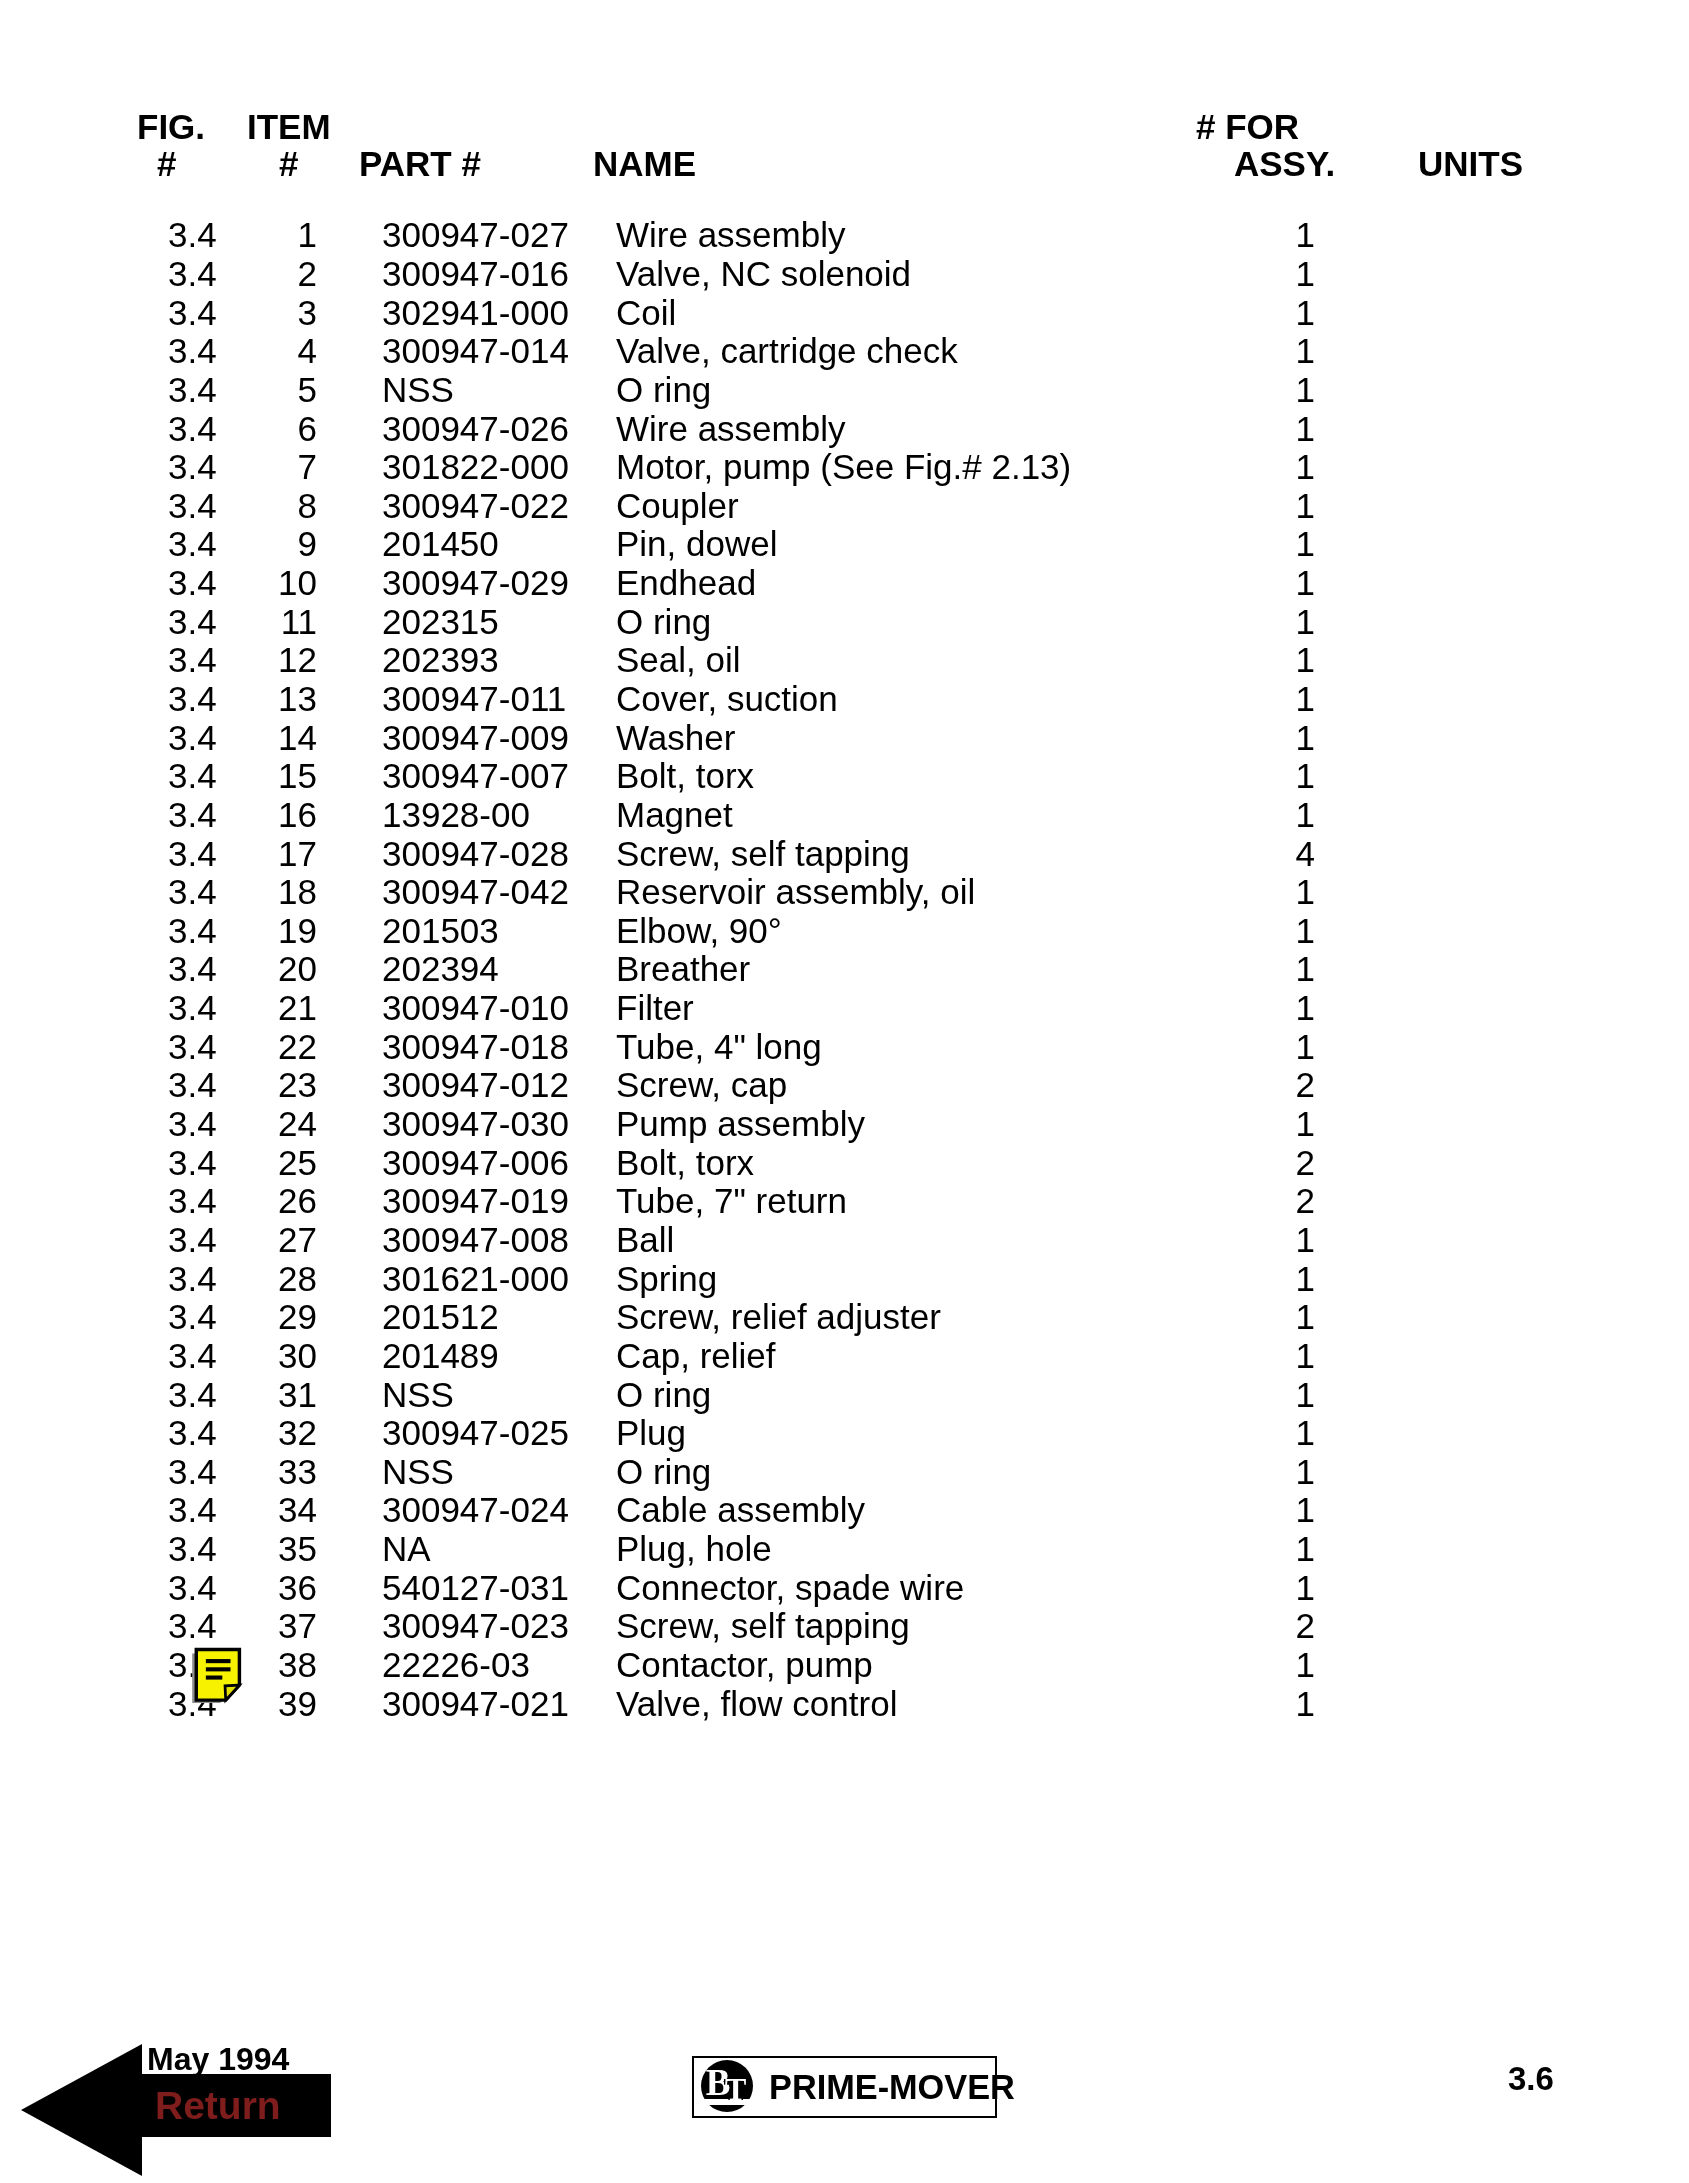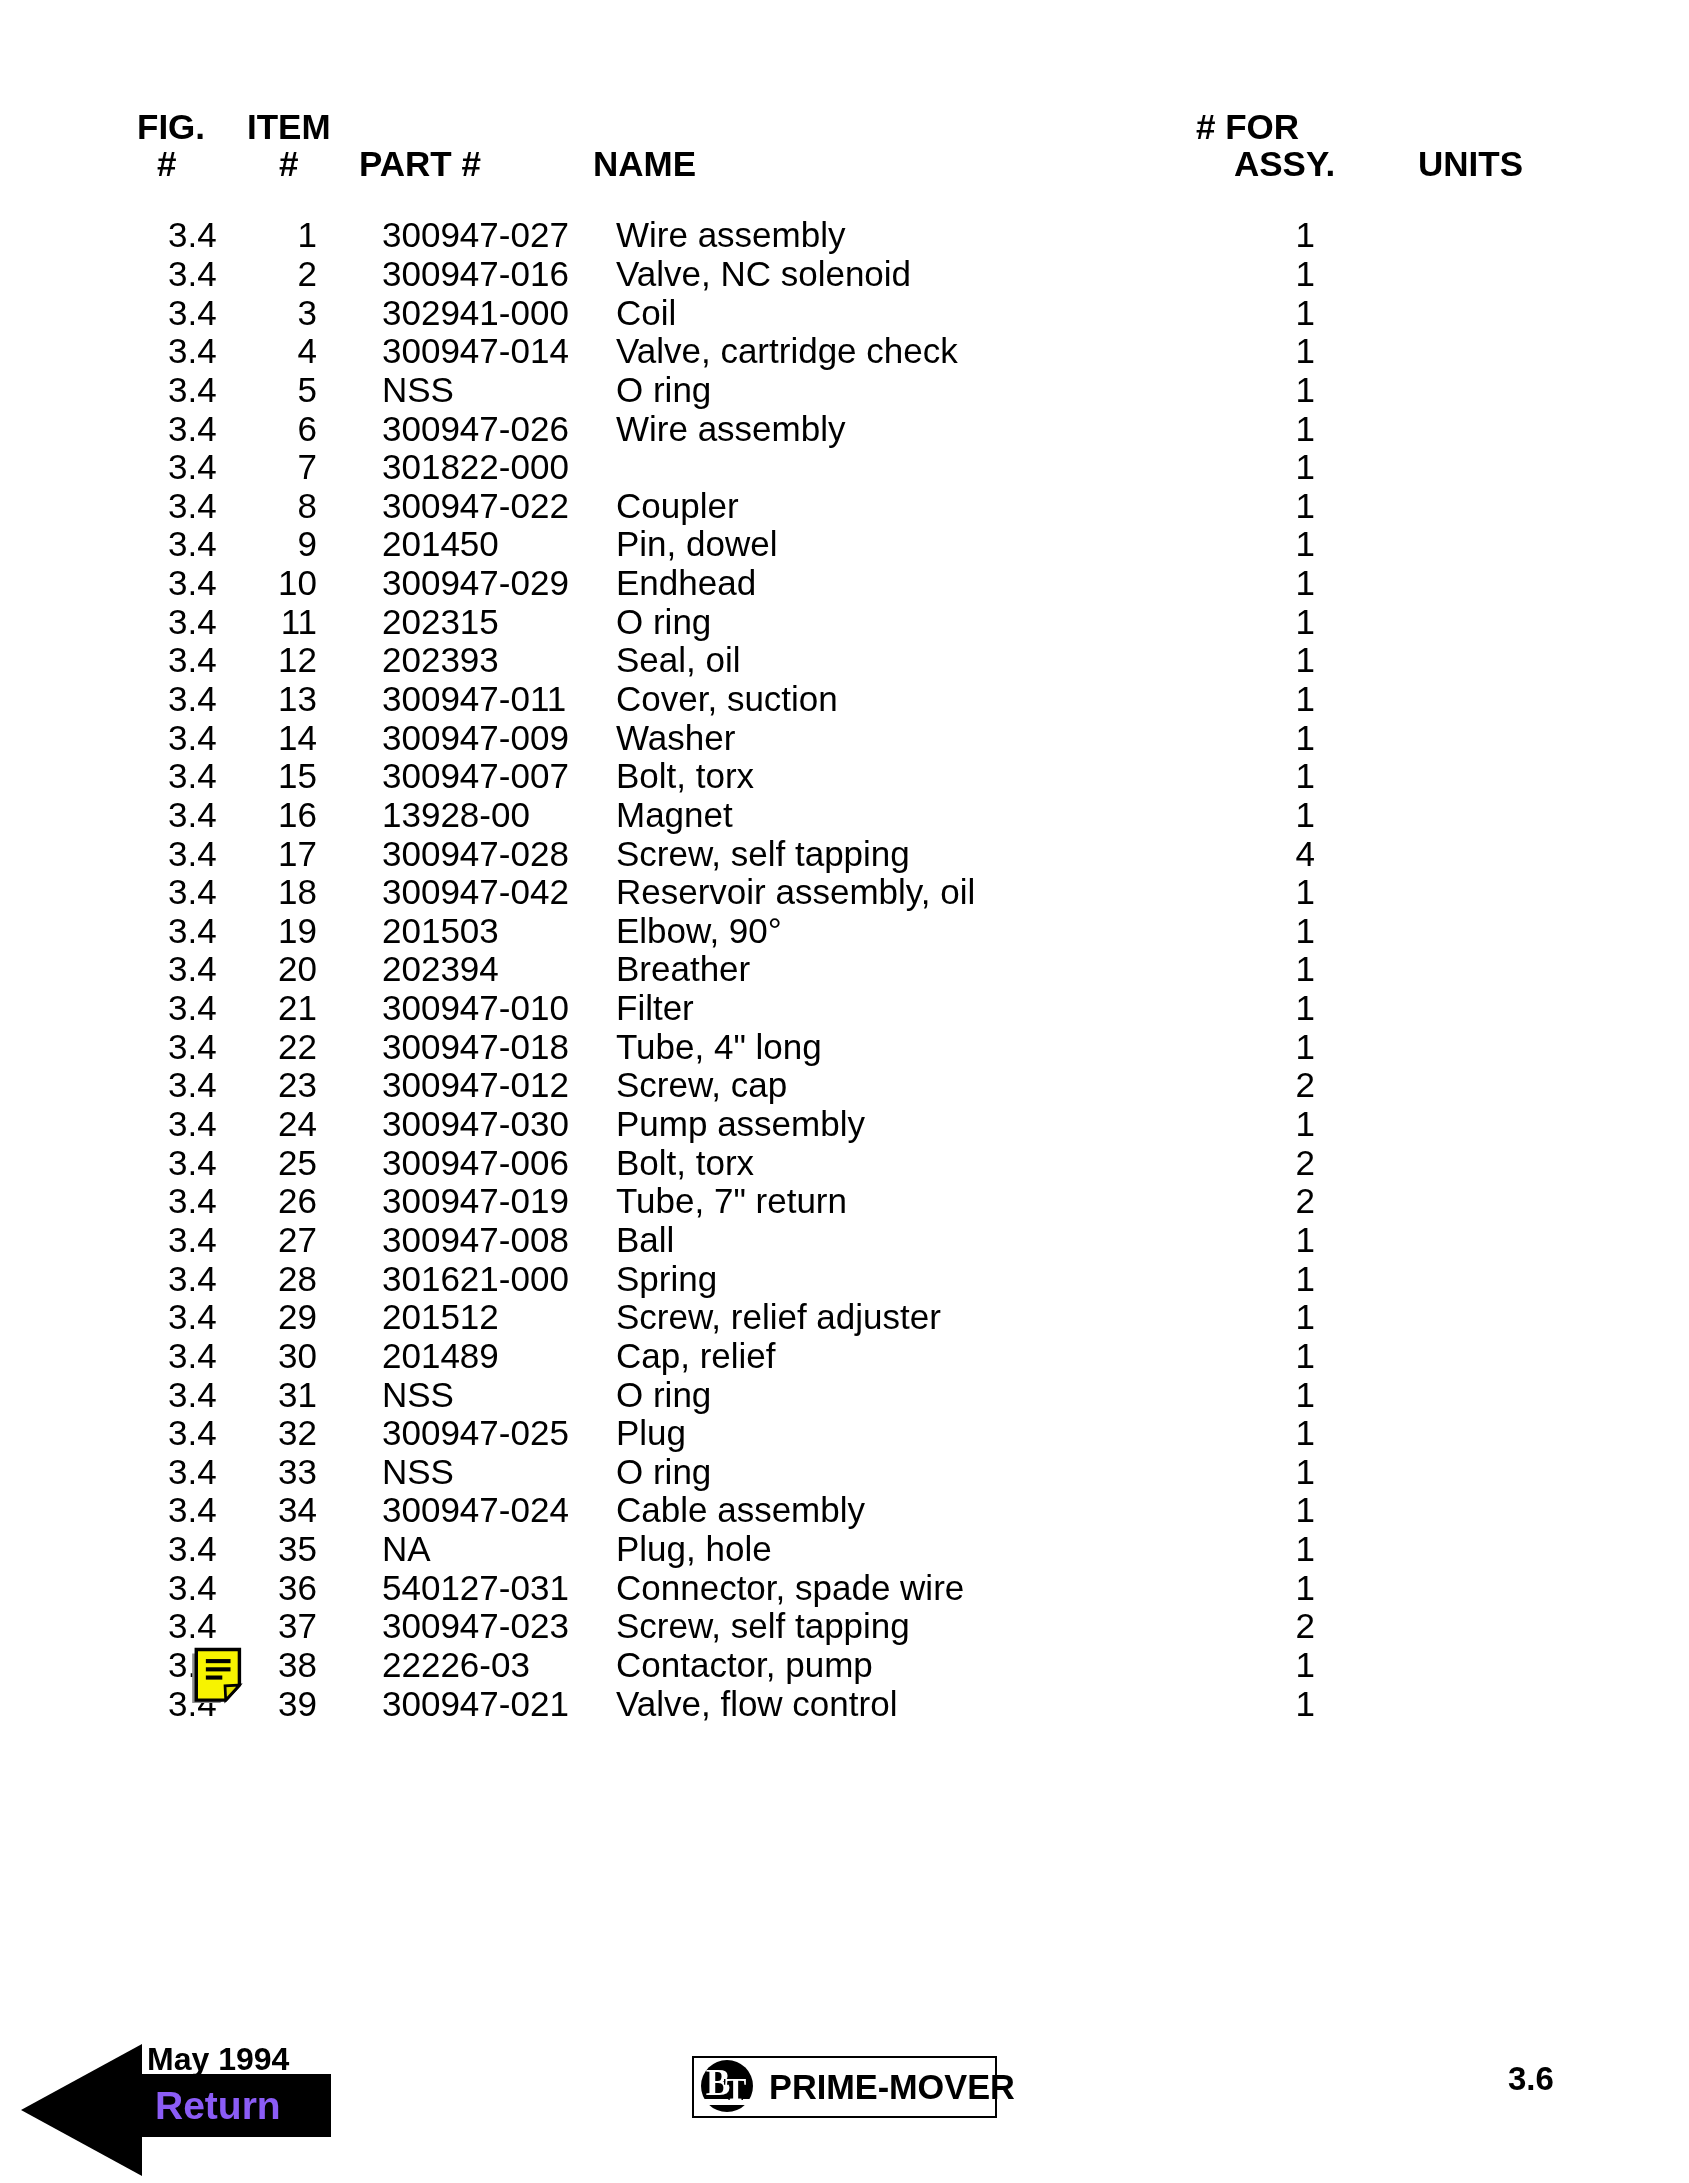--- a/index.html
+++ b/index.html
@@ -32,21 +32,21 @@
   
   .note{left:190px;top:1644px;width:55px;height:63px;}
   
   .date-text{left:147px;top:2041px;font-size:32px;font-weight:bold;z-index:1;white-space:nowrap;}
   .return-arrow{z-index:2;}
   .arrow-head{left:21px;top:2044px;width:0;height:0;
     border-top:66px solid transparent;border-bottom:66px solid transparent;
     border-right:121px solid #000;}
   .arrow-shaft{left:140px;top:2074px;width:191px;height:63px;background:#000;}
   .return-label{left:155px;top:2074px;height:63px;line-height:63px;font-size:39px;
-    font-weight:bold;color:#8b5cf6;z-index:3;white-space:nowrap;}
+    font-weight:bold;color:#7f1d1d;z-index:3;white-space:nowrap;}
   .logo-box{left:692px;top:2056px;width:301px;height:58px;border:2.1px solid #000;background:#fff;}
   .logo-circle{left:7px;top:2.1px;width:52px;height:52px;border-radius:50%;background:#000;}
   .logo-band{left:5.5px;top:41px;width:55px;height:5.5px;background:#fff;}
   .logo-b{left:11.7px;top:5.5px;font-family:"Liberation Serif",serif;font-weight:bold;
     font-size:37px;line-height:37px;color:#fff;}
   .logo-t{left:31px;top:15px;font-family:"Liberation Serif",serif;font-weight:bold;
     font-size:32px;line-height:32px;color:#fff;text-shadow:1.4px 0 0 #000,-1.4px 0 0 #000;}
   .logo-brand{left:75px;top:0;height:58px;line-height:58px;font-size:35px;font-weight:bold;
     letter-spacing:0px;transform:scaleX(0.98);transform-origin:left center;white-space:nowrap;}
   .page-num{left:1508px;top:2060px;font-size:33px;font-weight:bold;white-space:nowrap;}
@@ -108,20 +108,21 @@
     <span class="c-fig">3.4</span>
     <span class="c-item">6</span>
     <span class="c-part">300947-026</span>
     <span class="c-name">Wire assembly</span>
     <span class="c-qty">1</span>
   </div>
     <div class="row" style="top: 447px;">
     <span class="c-fig">3.4</span>
     <span class="c-item">7</span>
     <span class="c-part">301822-000</span>
+    <span class="c-name">Motor, pump (See Fig.# 2.13)</span>
     <span class="c-qty">1</span>
   </div>
     <div class="row" style="top: 486px;">
     <span class="c-fig">3.4</span>
     <span class="c-item">8</span>
     <span class="c-part">300947-022</span>
     <span class="c-name">Coupler</span>
     <span class="c-qty">1</span>
   </div>
     <div class="row" style="top: 524px;">

